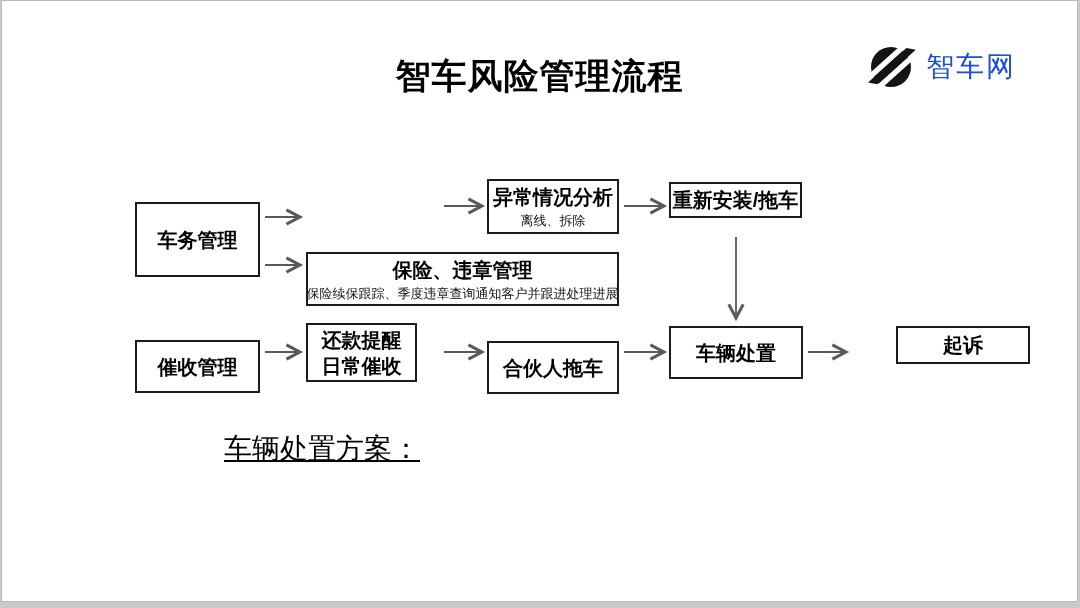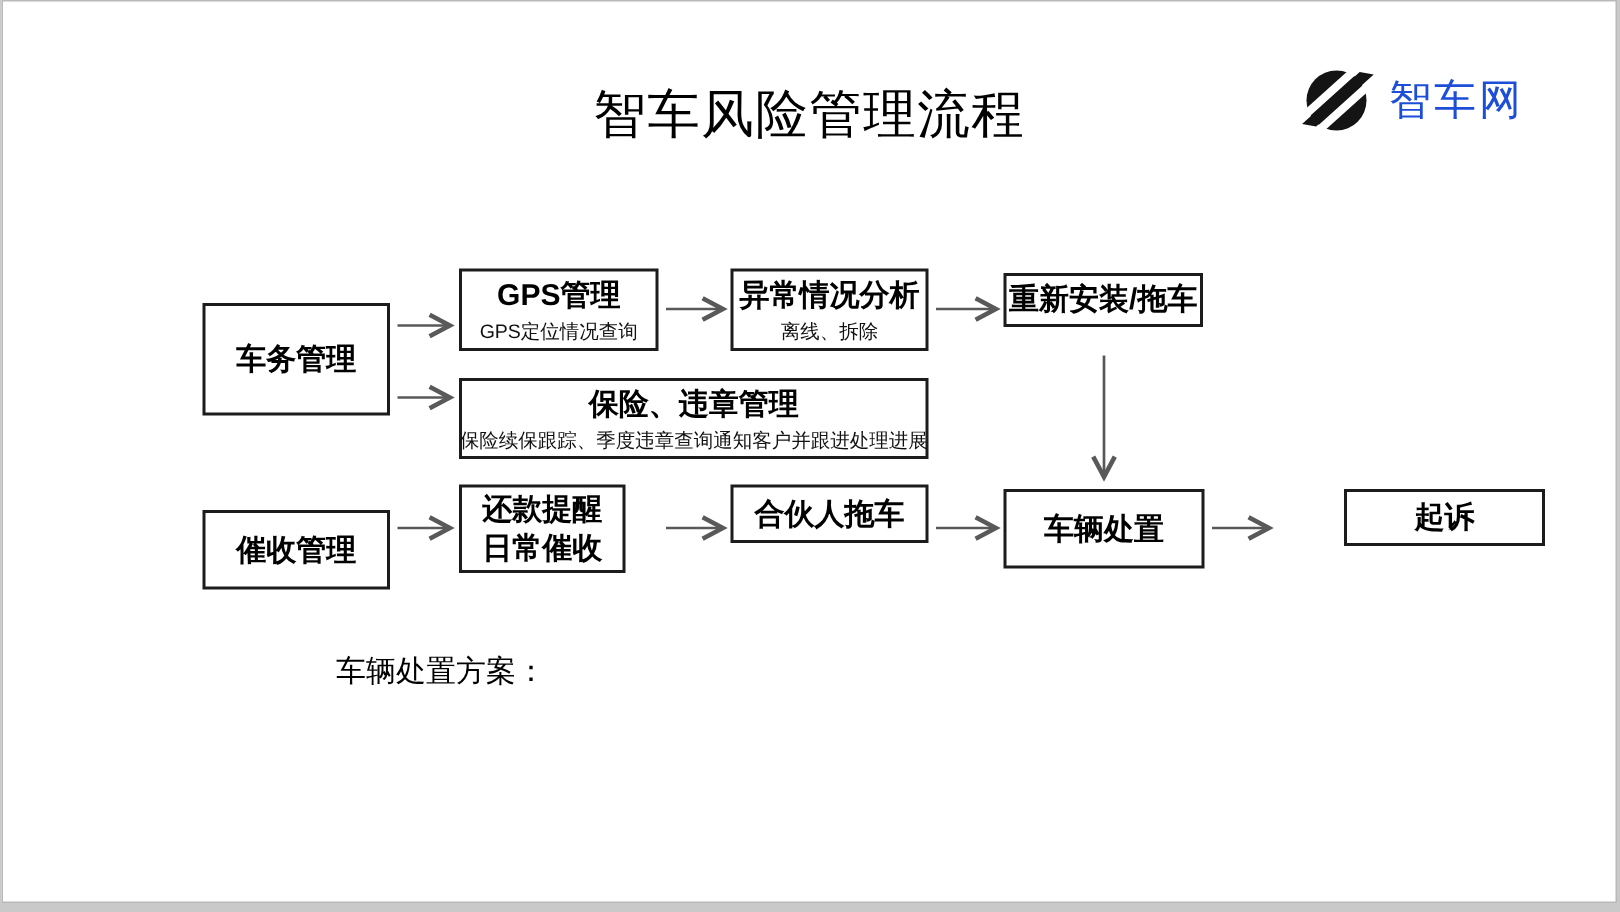--- a/index.html
+++ b/index.html
@@ -9,42 +9,42 @@
     font-family:"Liberation Sans","DejaVu Sans",sans-serif;
     color:#000;
     overflow:hidden;
   }
   .slide{
     position:absolute;left:1px;top:0;width:1075px;height:600px;
     background:#ffffff;border:1px solid #b9b9b9;
   }
   .page-title{
     position:absolute;left:0;top:52px;width:100%;
-    text-align:center;font-size:35px;font-weight:400;letter-spacing:1px;
+    text-align:center;font-size:35px;font-weight:700;letter-spacing:1px;
   }
   .logo{
     position:absolute;left:864px;top:40px;width:200px;height:52px;
     display:flex;align-items:center;gap:10px;
   }
   .logo svg{display:block;}
   .logo-text{font-size:28px;font-weight:500;color:#1d4ed8;letter-spacing:2px;}
 
   .node{
     position:absolute;background:#fff;border:2px solid #1c1c1c;
     display:flex;flex-direction:column;justify-content:center;align-items:center;
     box-sizing:border-box;text-align:center;
   }
   .node-title{font-size:20px;font-weight:700;line-height:26px;white-space:nowrap;}
   .node-sub{font-size:13px;line-height:17px;margin-top:2px;color:#111;white-space:nowrap;}
 
   .arrows{position:absolute;left:0;top:0;width:1080px;height:608px;pointer-events:none;}
 
   .footnote{
     position:absolute;left:222px;top:432px;
-    font-size:20px;line-height:31px;display:flex;white-space:nowrap;
+    font-size:28px;line-height:31px;display:flex;white-space:nowrap;text-decoration:underline;
   }
   .footnote-label{flex:none;}
   .footnote-lines{flex:none;}
 </style>
 </head>
 <body>
 
 <div class="slide">
 
   <div class="page-title">智车风险管理流程</div>
@@ -67,24 +67,20 @@
         </g>
       </svg>
     </span>
     <span class="logo-text">智车网</span>
   </div>
 
   <div class="node" style="left:133px;top:201px;width:125px;height:75px">
     <div class="node-title">车务管理</div>
   </div>
 
-  <div class="node" style="left:304px;top:178px;width:133px;height:55px">
-    <div class="node-title">GPS管理</div>
-    <div class="node-sub">GPS定位情况查询</div>
-  </div>
 
   <div class="node" style="left:485px;top:178px;width:132px;height:55px">
     <div class="node-title">异常情况分析</div>
     <div class="node-sub">离线、拆除</div>
   </div>
 
   <div class="node" style="left:667px;top:181px;width:133px;height:36px">
     <div class="node-title">重新安装/拖车</div>
   </div>
 
@@ -95,21 +91,21 @@
 
   <div class="node" style="left:133px;top:339px;width:125px;height:53px">
     <div class="node-title">催收管理</div>
   </div>
 
   <div class="node" style="left:304px;top:322px;width:111px;height:59px">
     <div class="node-title">还款提醒</div>
     <div class="node-title">日常催收</div>
   </div>
 
-  <div class="node" style="left:485px;top:322px;width:132px;height:39px">
+  <div class="node" style="left:485px;top:340px;width:132px;height:53px">
     <div class="node-title">合伙人拖车</div>
   </div>
 
   <div class="node" style="left:667px;top:325px;width:134px;height:53px">
     <div class="node-title">车辆处置</div>
   </div>
 
   <div class="node" style="left:894px;top:325px;width:134px;height:38px">
     <div class="node-title">起诉</div>
   </div>

